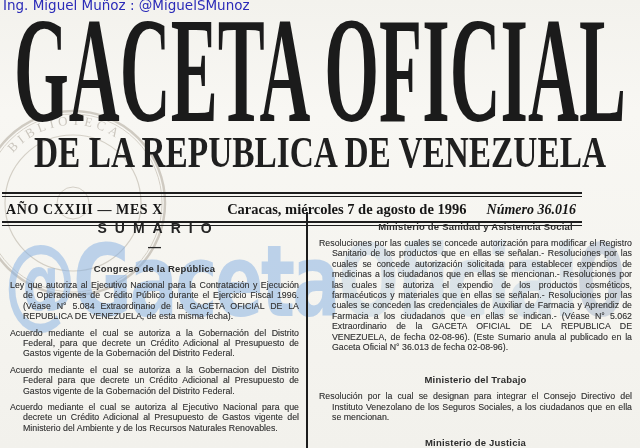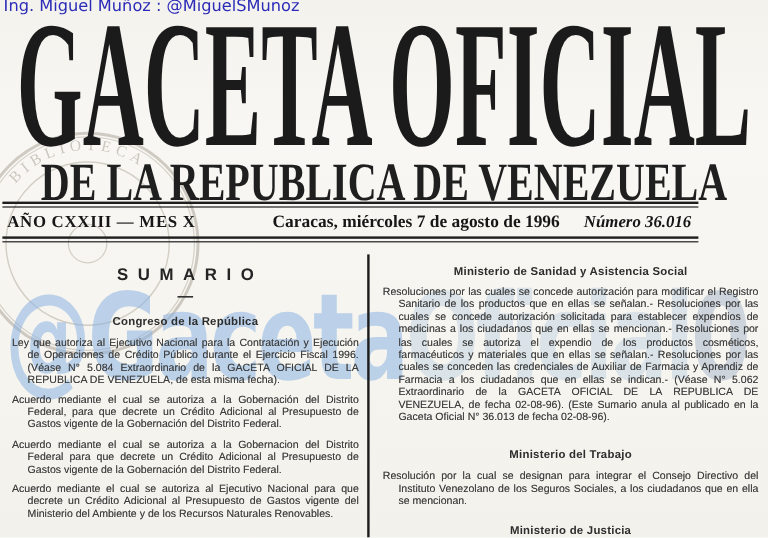--- a/index.html
+++ b/index.html
@@ -20,21 +20,21 @@
   }
   .wm-strong{color:rgba(134,176,227,.52);}
   .wm-soft{color:rgba(168,193,221,.34);}
   .wm-tail{color:rgba(150,168,192,.42);}
   
   .credit{
     left:3px;top:-3px;z-index:4;color:#2b2bb8;
     font-family:"DejaVu Sans",sans-serif;font-size:13.5px;font-weight:500;
   }
   .masthead{left:0;top:2px;z-index:2;}
-  .dateline{left:0;top:168px;width:584px;z-index:2;}
+  .dateline{left:0;top:192px;width:584px;z-index:2;}
   .rule-double{height:2px;margin:0 2px;border-top:2px solid #1e1e1e;border-bottom:1px solid #1e1e1e;}
   .date-row{
     display:flex;justify-content:space-between;align-items:baseline;
     padding:4px 8px 3px 6px;font-family:"Liberation Serif",serif;
     font-weight:bold;color:#161616;
   }
   .date-left{font-size:14px;letter-spacing:.6px;}
   .date-center{font-size:14.5px;margin-left:44px;}
   .date-right{font-size:14px;font-style:italic;}
   

